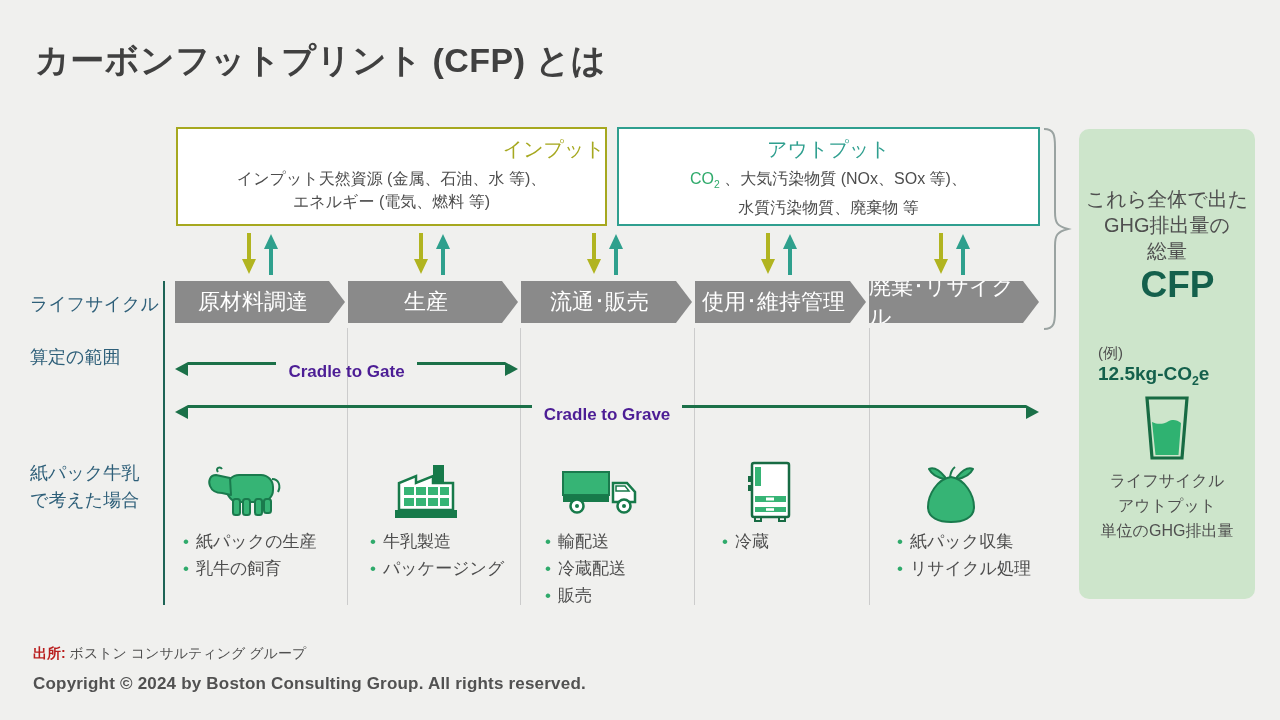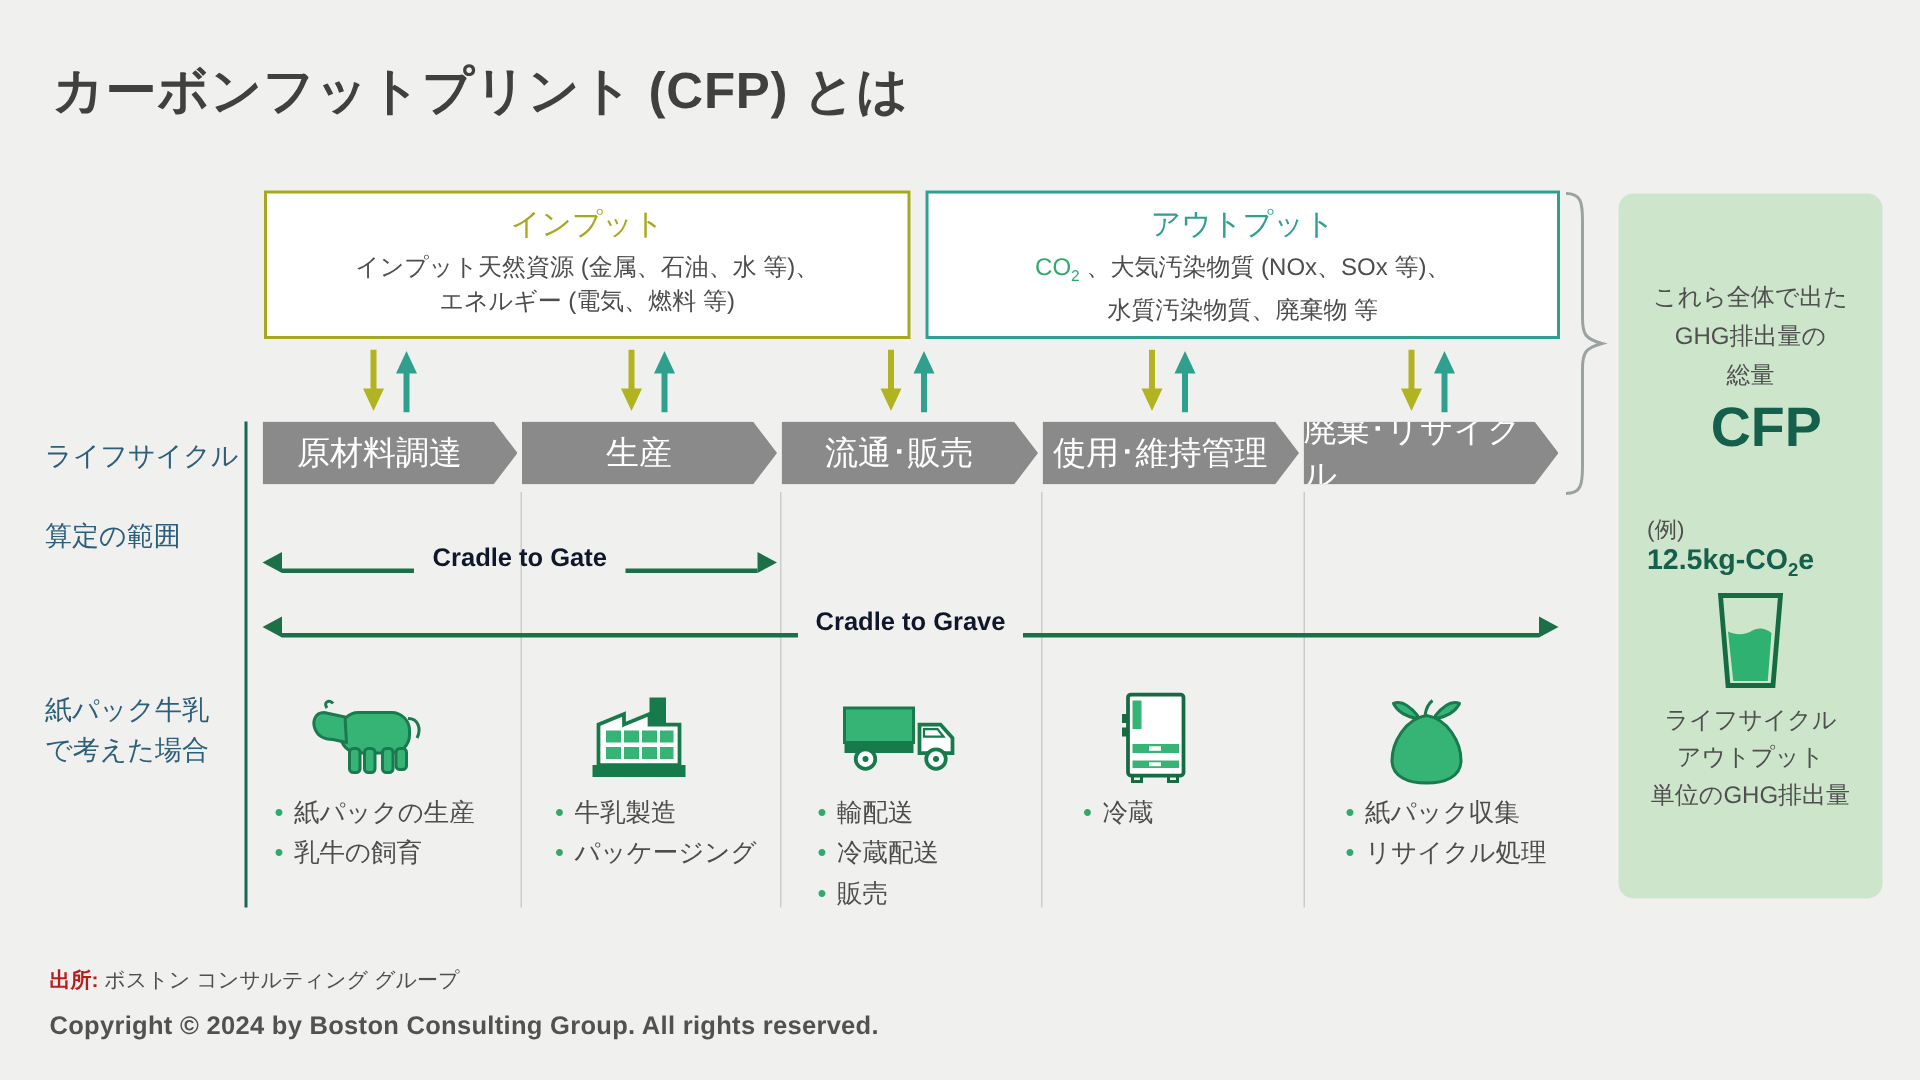--- a/index.html
+++ b/index.html
@@ -21,33 +21,33 @@
 
   
   .io-box {
     background:#ffffff;
     text-align:center;
     padding-top:7px;
   }
   .io-box.input  { left:176px; top:127px; width:431px; height:99px; border:2px solid #a6a81f; }
   .io-box.output { left:617px; top:127px; width:423px; height:99px; border:2px solid #2f9f8f; }
   .io-title { font-size:20px; margin-bottom:4px; }
-  .io-box.input  .io-title { color:#a6a81f; }
+  .io-box.input  .io-title { color:#a6a81f;text-align:right; }
   .io-box.output .io-title { color:#2f9f8f; }
   .io-body { font-size:16px; line-height:23px; color:#4d4d4d; }
   .co2 { color:#2faa6b; }
   sub { font-size:0.65em; }
 
   
   .side-panel {
     left:1079px; top:129px; width:176px; height:470px;
     background:#cde5cb; border-radius:10px;
     text-align:center;
   }
-  .sp-summary { margin-top:57px; font-size:16px; line-height:26px; color:#4f4f4f; }
+  .sp-summary { margin-top:57px; font-size:20px; line-height:26px; color:#4f4f4f; }
   .sp-cfp { font-size:37px; font-weight:bold; color:#14604c;padding-left:21px; }
   .sp-example { text-align:left; margin:38px 0 0 19px; }
   .sp-example-label { font-size:15px; color:#4f4f4f; }
   .sp-example-value { font-size:19px; font-weight:bold; color:#14604c; }
   .sp-glass { margin-top:8px; }
   .sp-footer { margin-top:4px; font-size:16px; line-height:25px; color:#4f4f4f; }
 
   
   .row-label { left:30px; font-size:18px; line-height:27px; color:#2e5f79; }
 
@@ -60,22 +60,22 @@
     padding-right:14px;
     clip-path:polygon(0 0, calc(100% - 16px) 0, 100% 50%, calc(100% - 16px) 100%, 0 100%);
   }
 
   
   .v-green { left:163px; top:281px; width:2px; height:324px; background:#1e6456; }
   .v-gray  { top:328px; width:1px; height:277px; background:#cccccc; }
 
   
   .scope-arrow {
-    display:flex; align-items:flex-end;
-    color:#0f172a; font-weight:bold; font-size:17px;
+    display:flex; align-items:flex-start;
+    color:#4c1d95; font-weight:bold; font-size:17px;
   }
   .scope-arrow .line { flex:1; height:3px; background:#1b7048; }
   .scope-arrow .label { padding:0 12px; white-space:nowrap; }
   .ah { width:0; height:0; border-top:7px solid transparent; border-bottom:7px solid transparent; }
   .ah.left  { border-right:13px solid #1b7048; }
   .ah.right { border-left:13px solid #1b7048; }
 
   
   .bullets { font-size:17px; line-height:27px; color:#4d4d4d; }
   .bullets li { list-style:none; display:flex; align-items:baseline; }

